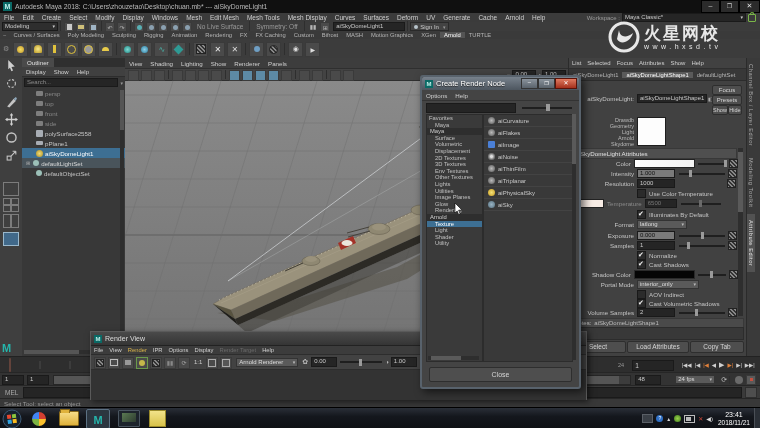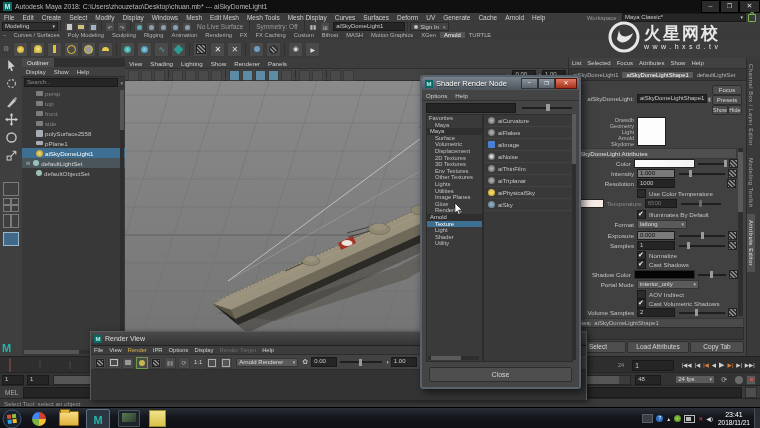--- a/index.html
+++ b/index.html
@@ -641,21 +641,21 @@
       <div class="sl" style="width:40px;margin:0 3px;">
           <div class="sh" style="left:12px;"></div>
         </div>
     </div>
     <div style="height:30px;background:#333;"></div>
   </div>
 
   <div class="r" style="left:420px;top:75px;width:157px;height:310px;background:#444;border:2px solid #58626c;border-radius:3px;box-shadow:3px 3px 8px rgba(0,0,0,.6);z-index:6;">
     <div class="f" style="height:13px;background:linear-gradient(#77818c,#4d565f);border-radius:2px 2px 0 0;">
       <div style="width:8px;height:8px;margin:0 3px;background:#0a6a66;color:#bfeee9;font-size:6px;font-weight:bold;line-height:8px;text-align:center;">M</div>
-      <span style="font-size:7.5px;color:#fff;text-shadow:0 1px 1px #222;">Shader Render Node</span>
+      <span style="font-size:7.5px;color:#fff;text-shadow:0 1px 1px #222;">Create Render Node</span>
       <div style="margin-left:auto;display:flex;margin-right:2px;">
         <div style="width:15px;height:9px;background:linear-gradient(#8a939c,#59626b);border:1px solid #333;color:#fff;font-size:6px;text-align:center;line-height:7px;">–</div>
         <div style="width:15px;height:9px;background:linear-gradient(#8a939c,#59626b);border:1px solid #333;color:#fff;font-size:5px;text-align:center;line-height:8px;">❐</div>
         <div style="width:20px;height:9px;background:linear-gradient(#e07a60,#a5301c);border:1px solid #5a1208;color:#fff;font-size:6px;text-align:center;line-height:8px;">✕</div>
       </div>
     </div>
     <div class="f" style="height:10px;background:#444;border-bottom:1px solid #333;">
       <span class="mi" style="font-size:6.2px;">Options</span>
       <span class="mi" style="font-size:6.2px;">Help</span>
     </div>

